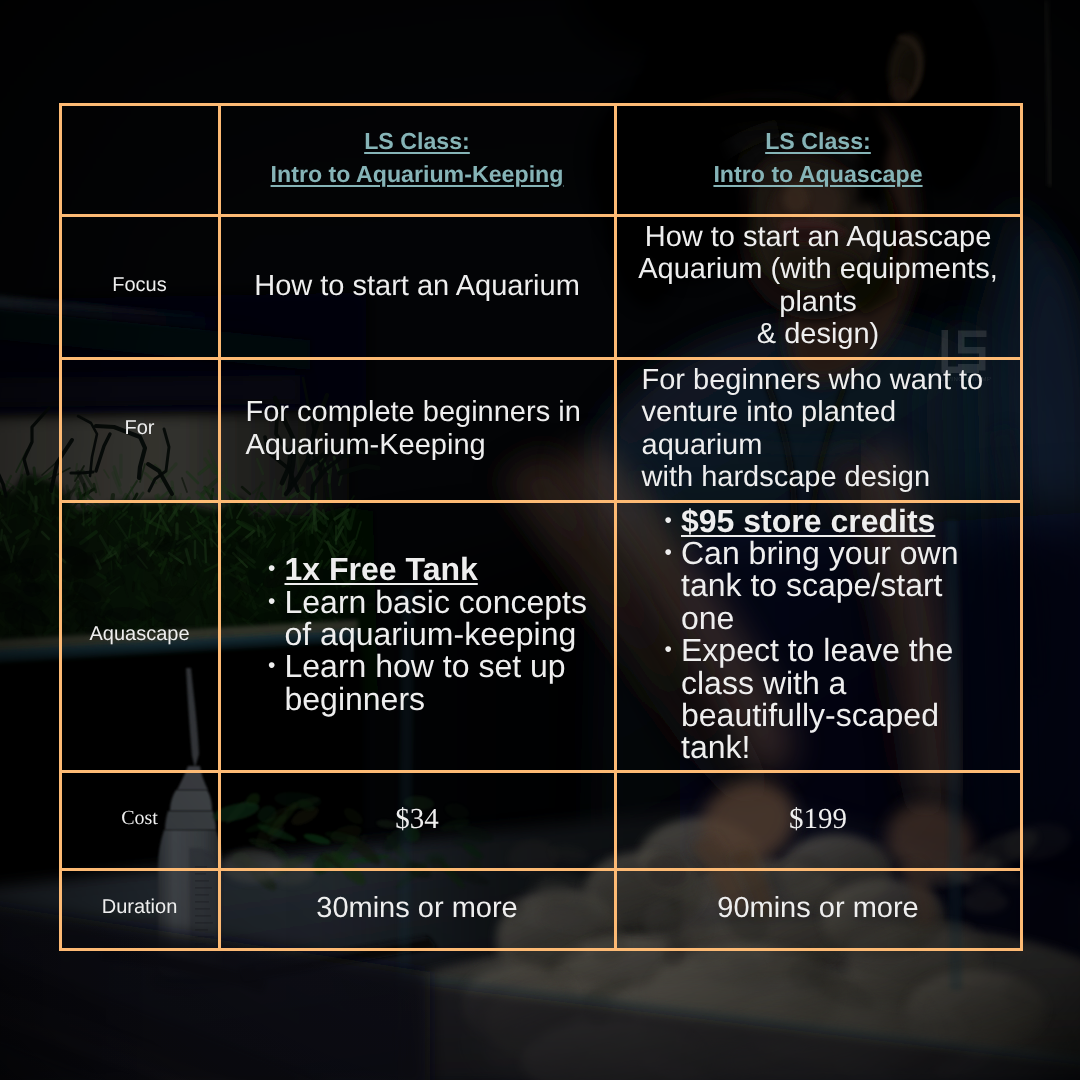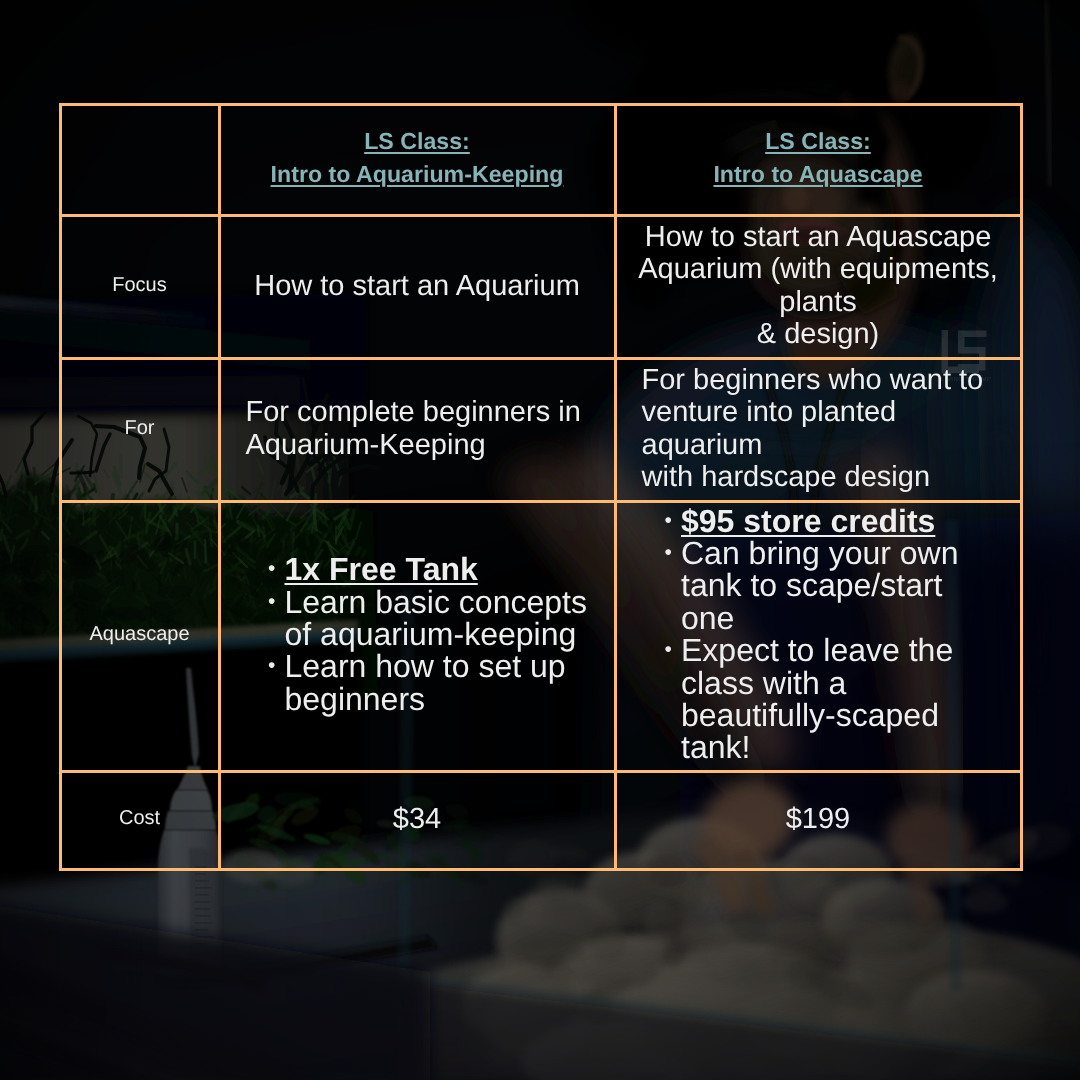--- a/index.html
+++ b/index.html
@@ -1356,31 +1356,46 @@
             <td class="bc3">
               <div class="blwrap">
                 <ul class="bl">
                   <li><em>$95 store credits</em></li>
                   <li><span>Can bring your own tank to scape/start one</span></li>
                   <li><span>Expect to leave the class with a beautifully-scaped tank!</span></li>
                 </ul>
               </div>
             </td>
           </tr>
-          <tr style="height: 98px;">
+          <tr style="height: 98px; font-family: Liberation Serif, serif;">
             <td>
               <div class="lbl">Cost</div>
             </td>
             <td>
               <div class="para">
                 <div>$34</div>
               </div>
             </td>
             <td>
               <div class="para">
                 <div>$199</div>
+              </div>
+            </td>
+          </tr>
+          <tr style="height: 80px;">
+            <td>
+              <div class="lbl">Duration</div>
+            </td>
+            <td>
+              <div class="para">
+                <div>30mins or more</div>
+              </div>
+            </td>
+            <td>
+              <div class="para">
+                <div>90mins or more</div>
               </div>
             </td>
           </tr>
         </tbody>
     </table>
   </div>
 </div>
 
 </body></html>

